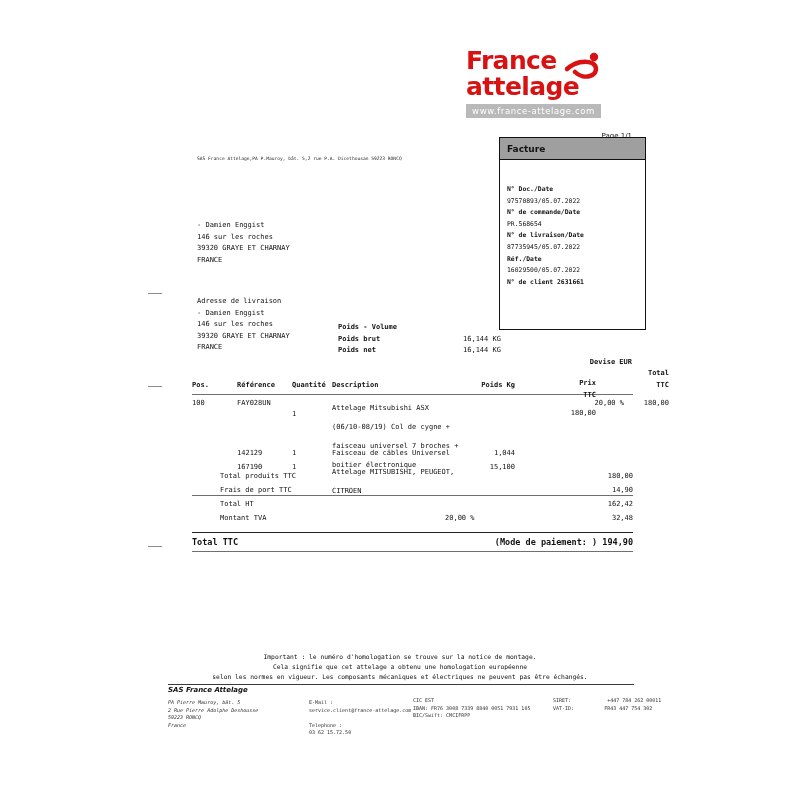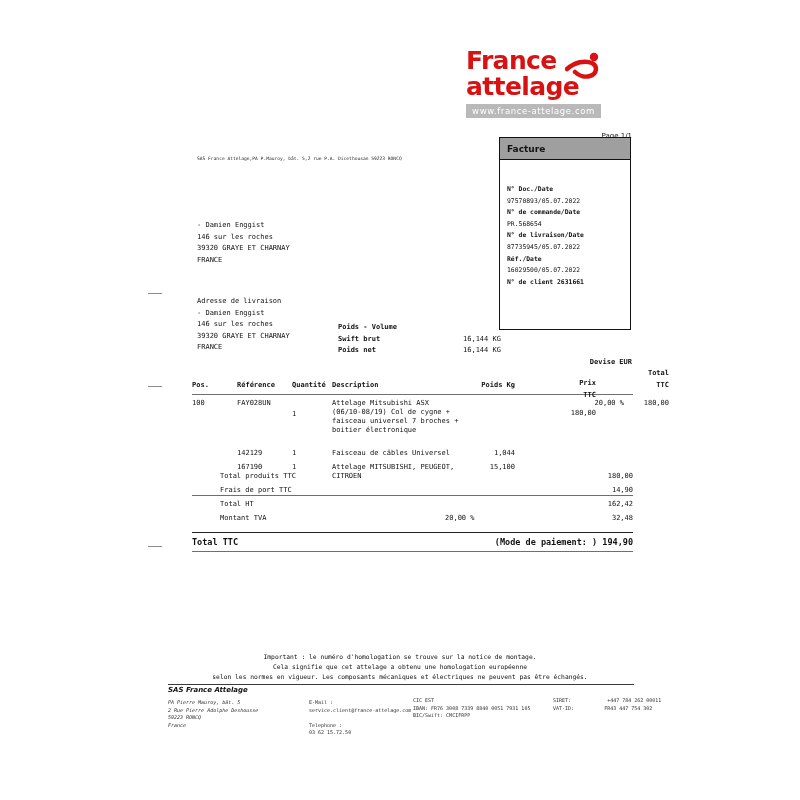--- a/index.html
+++ b/index.html
@@ -72,21 +72,21 @@
     top: 132px;
     font-size: 7px;
     font-family: "DejaVu Sans", sans-serif;
     color: #111;
   }
   
   .facture-box {
     position: absolute;
     left: 499px;
     top: 137px;
-    width: 132px;
+    width: 147px;
     height: 193px;
     border: 1px solid #111;
     box-sizing: border-box;
     background: #fff;
   }
   .facture-head {
     background: #9f9f9f;
     height: 22px;
     border-bottom: 1px solid #111;
     box-sizing: border-box;
@@ -168,21 +168,21 @@
   .tr { position: relative; }
   .tr .c { position: absolute; white-space: pre; }
   .c-pos   { left: 0px; }
   .c-ref   { left: 45px; }
   .c-qty   { left: 100px; }
   .c-desc  { left: 140px; }
   .c-pkg   { left: 283px; text-align: right; width: 40px; }
   .c-prix  { left: 360px; text-align: right; width: 44px; margin-top: 10px; }
   .c-tva   { left: 408px; text-align: right; width: 34px; }
   .c-tot   { left: 400px; text-align: right; width: 41px; padding-left: 36px; }
-  .line-h { line-height: 9px; }
+  .line-h { line-height: 19px; }
   
   .totals {
     position: absolute;
     left: 192px;
     top: 472px;
     width: 441px;
     font-size: 7px;
   }
   .totals .row { position: relative; height: 14px; margin-left: 28px; }
   .totals .lbl { position: absolute; left: 0; }
@@ -287,21 +287,21 @@
 146 sur les roches
 39320 GRAYE ET CHARNAY
 FRANCE</span></div>
 
   <div class="tick" style="top:293px;"></div>
   <div class="tick" style="top:386px;"></div>
   <div class="tick" style="top:546px;"></div>
 
   <div class="weights">
     <span class="row"><span class="lab">Poids - Volume</span></span>
-    <span class="row"><span class="lab">Swift brut</span><span>16,144 KG</span></span>
+    <span class="row"><span class="lab">Poids brut</span><span>16,144 KG</span></span>
     <span class="row"><span class="lab">Poids net</span><span>16,144 KG</span></span>
   </div>
 
   <div class="currency">Devise EUR</div>
 
   <div class="table">
     <div class="thead">
       <span class="c c-pos" style="top:13px;">Pos.</span>
       <span class="c c-ref" style="top:13px;">Référence</span>
       <span class="c c-qty" style="top:13px;">Quantité</span>

